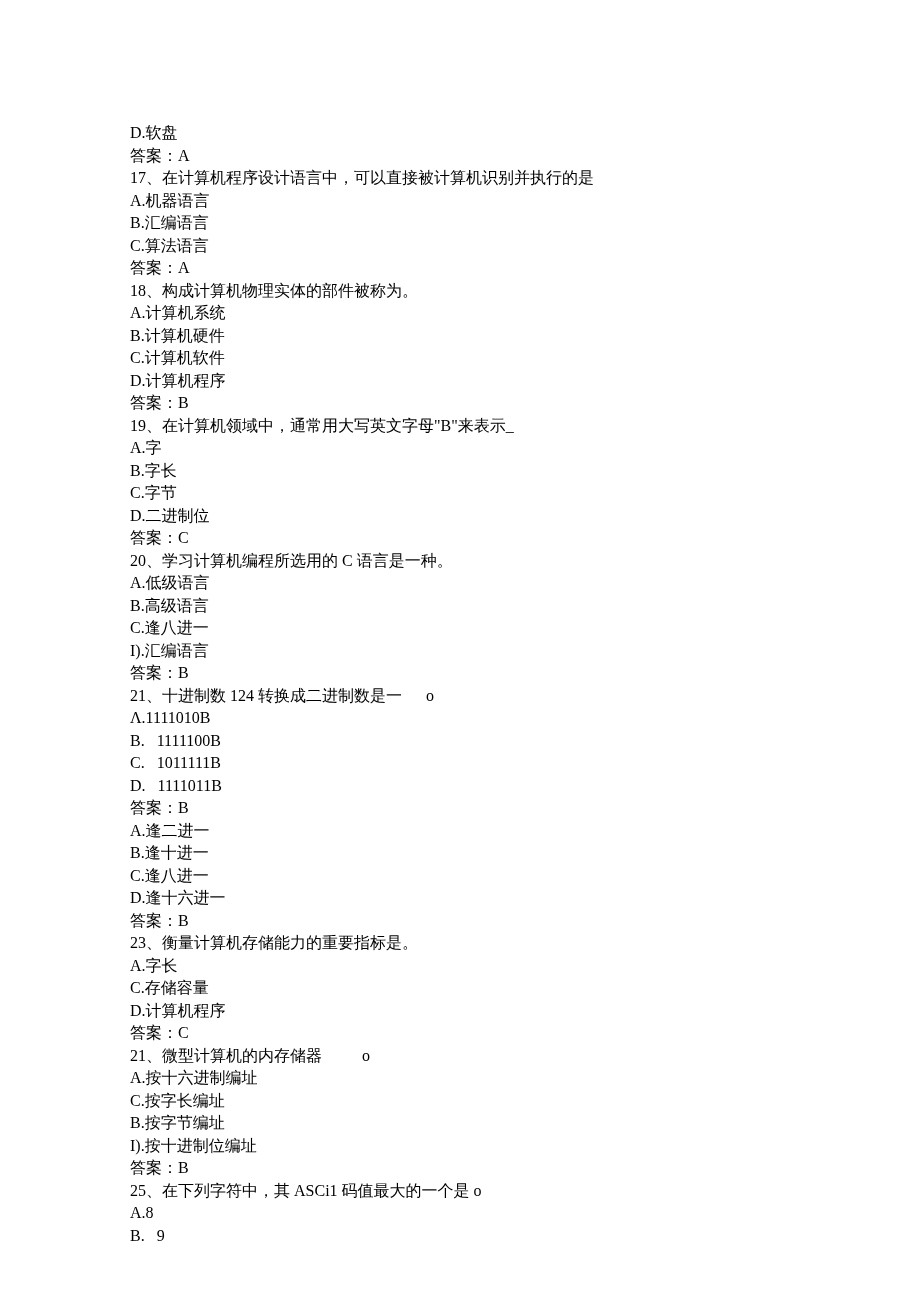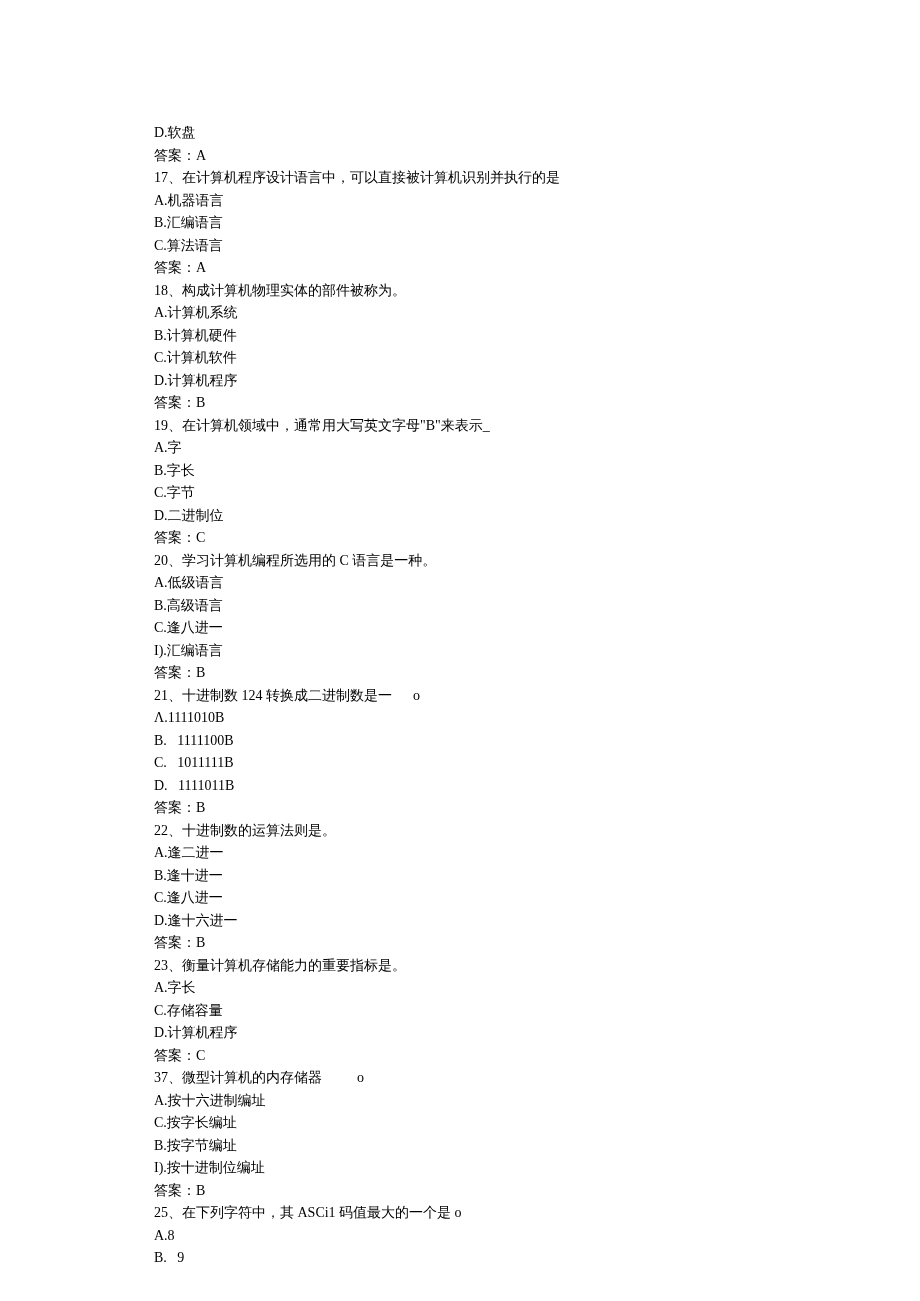--- a/index.html
+++ b/index.html
@@ -7,25 +7,24 @@
     padding: 0;
     background: #ffffff;
     font-family: "SimSun", "宋体", serif;
     width: 920px;
   }
   .page {
     padding: 122px 0 0 130px;
     width: 660px;
   }
   .line {
-    font-size: 14px;
+    font-size: 16px;
     line-height: 22.5px;
     color: #000000;
     white-space: pre;
-    margin-left: 24px;
   }
 </style>
 </head>
 <body>
 
 <div class="page">
   <div class="line">D.软盘</div>
   <div class="line">答案：A</div>
   <div class="line">17、在计算机程序设计语言中，可以直接被计算机识别并执行的是</div>
   <div class="line">A.机器语言</div>
@@ -49,32 +48,31 @@
   <div class="line">B.高级语言</div>
   <div class="line">C.逢八进一</div>
   <div class="line">I).汇编语言</div>
   <div class="line">答案：B</div>
   <div class="line">21、十进制数 124 转换成二进制数是一      o</div>
   <div class="line">Λ.1111010B</div>
   <div class="line">B.   1111100B</div>
   <div class="line">C.   1011111B</div>
   <div class="line">D.   1111011B</div>
   <div class="line">答案：B</div>
-  <div class="line">22、十进制数的运算法则是。</div>
   <div class="line">A.逢二进一</div>
   <div class="line">B.逢十进一</div>
   <div class="line">C.逢八进一</div>
   <div class="line">D.逢十六进一</div>
   <div class="line">答案：B</div>
   <div class="line">23、衡量计算机存储能力的重要指标是。</div>
   <div class="line">A.字长</div>
   <div class="line">C.存储容量</div>
   <div class="line">D.计算机程序</div>
   <div class="line">答案：C</div>
-  <div class="line">37、微型计算机的内存储器          o</div>
+  <div class="line">21、微型计算机的内存储器          o</div>
   <div class="line">A.按十六进制编址</div>
   <div class="line">C.按字长编址</div>
   <div class="line">B.按字节编址</div>
   <div class="line">I).按十进制位编址</div>
   <div class="line">答案：B</div>
   <div class="line">25、在下列字符中，其 ASCi1 码值最大的一个是 o</div>
   <div class="line">A.8</div>
   <div class="line">B.   9</div>
 </div>
 

